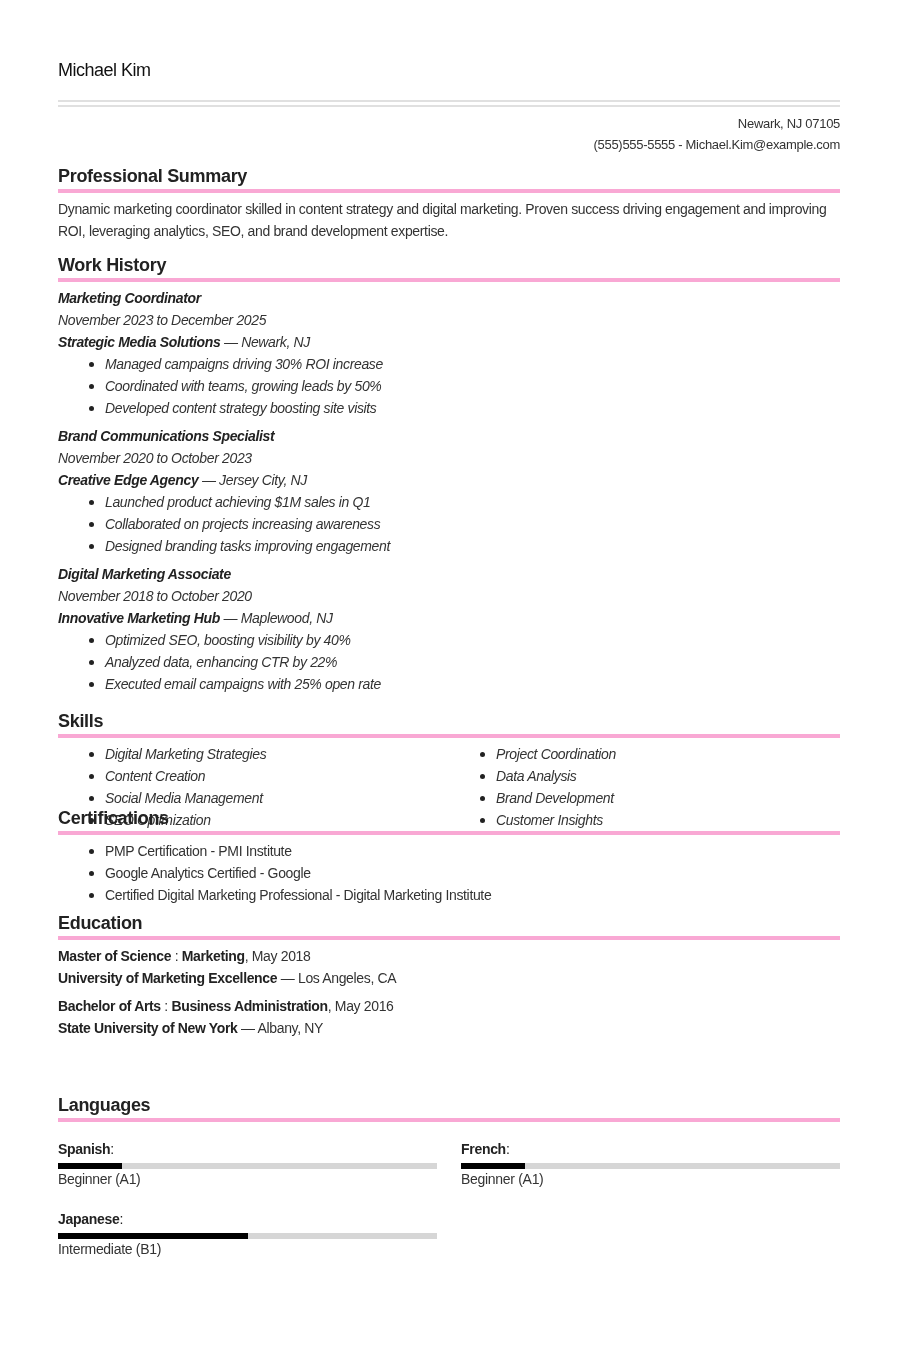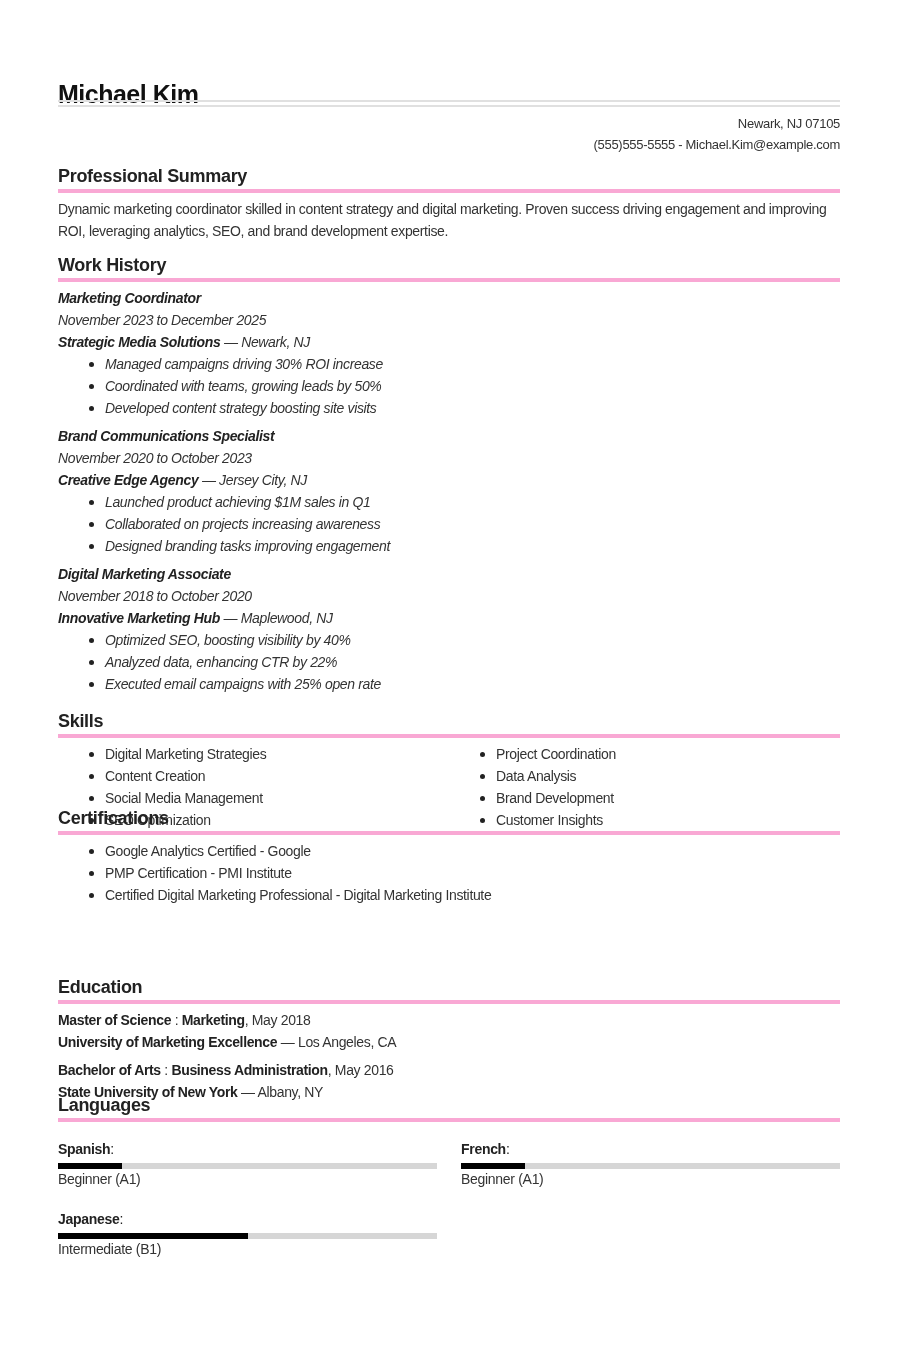--- a/index.html
+++ b/index.html
@@ -2,22 +2,22 @@
 <html><head>
 <meta charset="utf-8">
 <style>
   html, body { margin: 0; padding: 0; background: #ffffff; }
   body {
     width: 900px; height: 1350px; position: relative; overflow: hidden;
     font-family: "Liberation Sans", sans-serif; color: #222222;
   }
   .page { position: absolute; left: 58px; top: 0; width: 782px; }
   .name {
-    position: absolute; top: 78px; left: 0;
-    font-size: 25px; font-weight: bold; letter-spacing: -0.5px; color: #111;
+    position: absolute; top: 54px; left: 0;
+    font-size: 18px; font-weight: normal; letter-spacing: -0.5px; color: #111;
     line-height: 32px;
   }
   .hr-double-1 { position: absolute; top: 100px; left: 0; width: 782px; height: 2px; background: #e0e0e0; }
   .hr-double-2 { position: absolute; top: 105px; left: 0; width: 782px; height: 2px; background: #e0e0e0; }
   .contact {
     position: absolute; top: 113px; right: 0; text-align: right;
     font-size: 13px; line-height: 21px; color: #333; letter-spacing: -0.3px;
   }
   .section { position: absolute; left: 0; width: 782px; }
   .sec-title {
@@ -27,21 +27,21 @@
   }
   .text { font-size: 14px; line-height: 22px; color: #333; letter-spacing: -0.35px; }
   .bold { font-weight: bold; color: #222; }
   .job { margin-bottom: 6px; font-style: italic; }
   ul.bullets { margin: 0; padding: 0 0 0 47px; list-style: none; }
   ul.bullets li { position: relative; font-size: 14px; line-height: 22px; color: #333; letter-spacing: -0.35px; }
   ul.bullets li::before {
     content: ""; position: absolute; left: -16px; top: 9px;
     width: 5px; height: 5px; border-radius: 50%; background: #222;
   }
-  .skills-grid { display: flex; }
+  .skills-grid { display: flex; font-style: italic; }
   .skills-grid ul { width: 391px; }
   .edu-entry { margin-bottom: 6px; }
   .lang-grid { display: flex; flex-wrap: wrap; column-gap: 24px; }
   .lang { width: 379px; margin-bottom: 8px; margin-top: 12px; }
   .lang-name { font-size: 14px; line-height: 20px; letter-spacing: -0.3px; color: #222; }
   .bar { position: relative; width: 379px; height: 6px; background: #d6d6d6; margin-top: 4px; }
   .bar-fill { position: absolute; left: 0; top: 0; height: 6px; background: #000; }
   .lang-level { font-size: 14px; line-height: 20px; letter-spacing: -0.3px; color: #333; }
 </style>
 </head>
@@ -126,27 +126,27 @@
         <li>Data Analysis</li>
         <li>Brand Development</li>
         <li>Customer Insights</li>
       </ul>
     </div>
   </div>
 
   <div class="section" style="top:806px;">
     <div class="sec-title">Certifications</div>
     <ul class="bullets">
+      <li>PMP Certification - PMI Institute</li>
       <li>Google Analytics Certified - Google</li>
-      <li>PMP Certification - PMI Institute</li>
       <li>Certified Digital Marketing Professional - Digital Marketing Institute</li>
     </ul>
   </div>
 
-  <div class="section" style="top:975px;">
+  <div class="section" style="top:911px;">
     <div class="sec-title">Education</div>
 
     <div class="edu-entry">
       <div class="text">
         <span class="bold">Master of Science</span><span> : </span><span class="bold">Marketing</span><span>, May 2018</span>
       </div>
       <div class="text">
         <span class="bold">University of Marketing Excellence</span>
         <span>—</span>
         <span>Los Angeles, CA</span>

